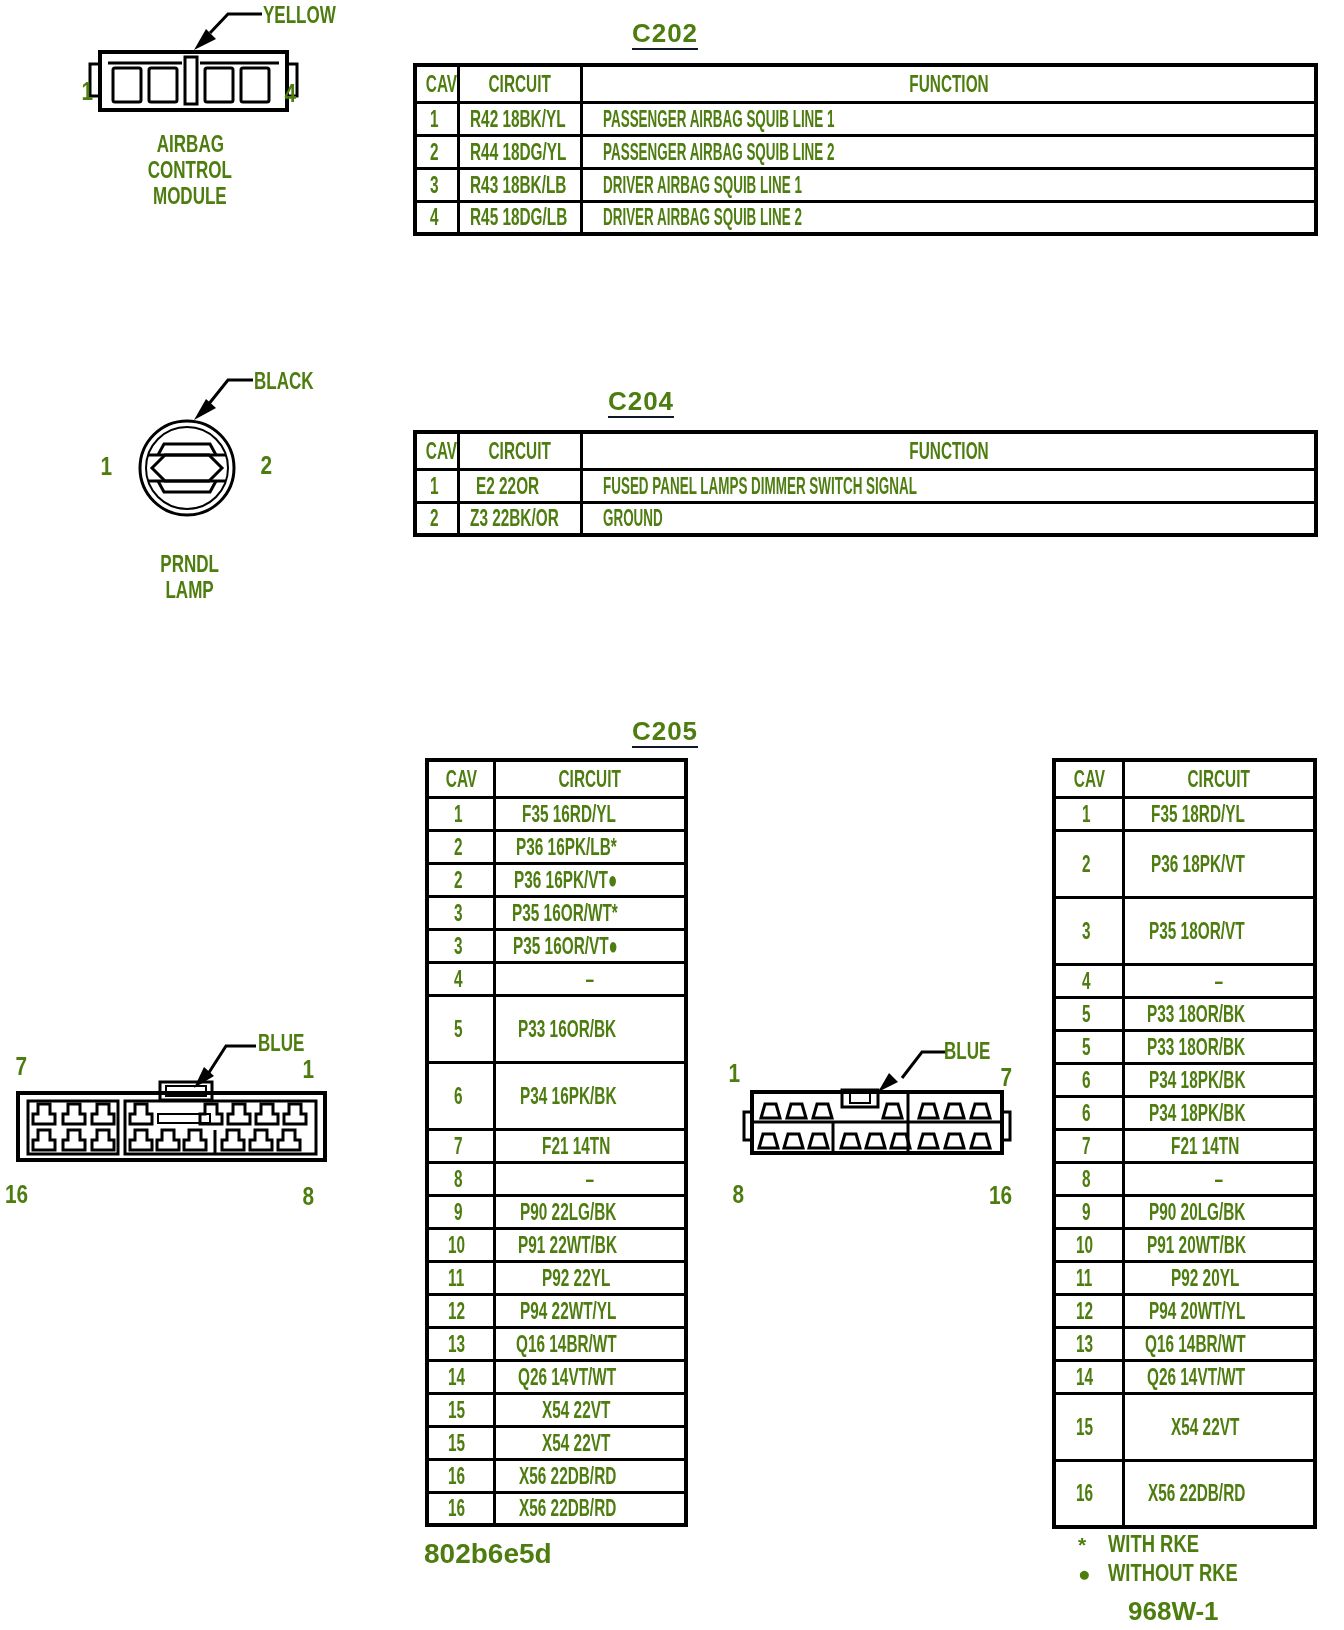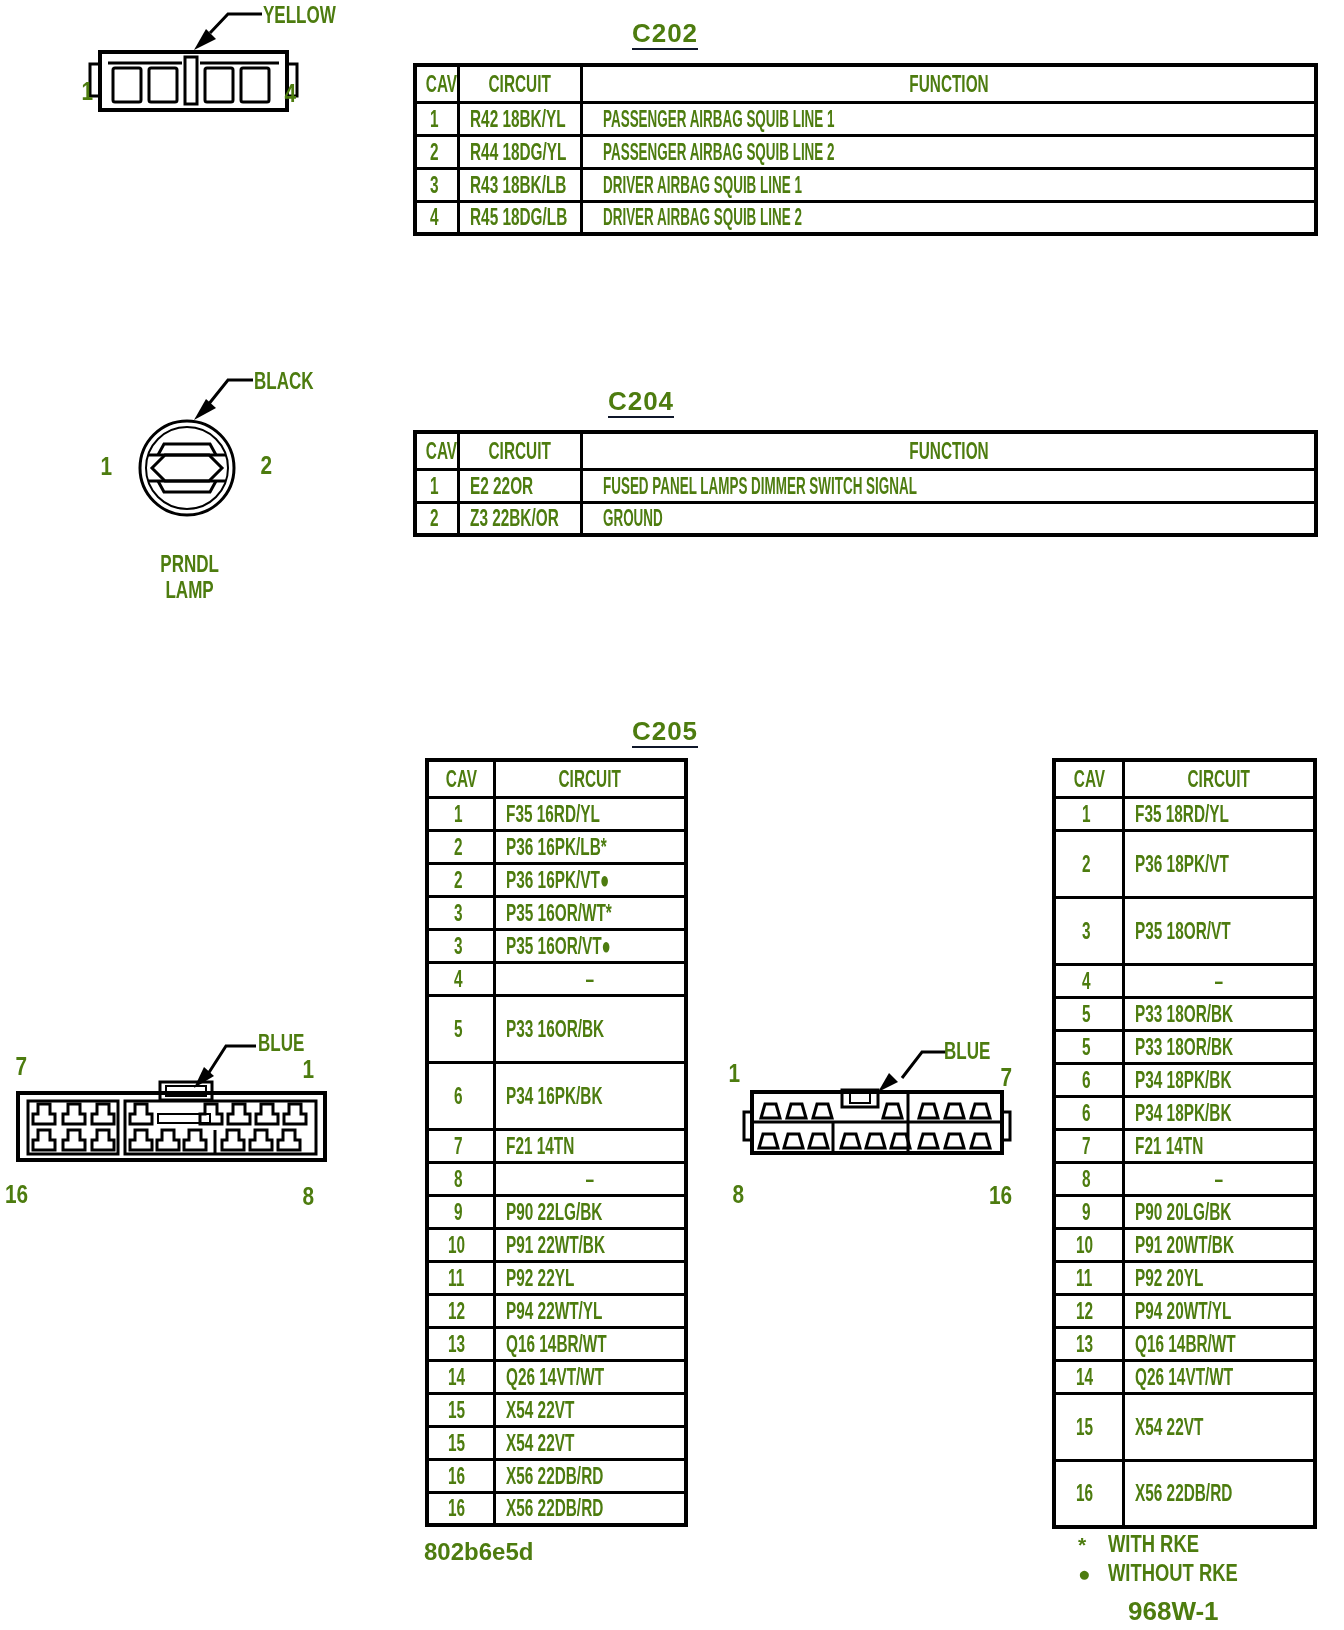--- a/index.html
+++ b/index.html
@@ -11,37 +11,37 @@
      transform:scaleX(.64);transform-origin:0 50%;white-space:nowrap;}
   .t.ctr{transform-origin:50% 50%;}
   .t.fn{transform:scaleX(.56);}
   .lbl{position:absolute;font-weight:bold;font-size:23px;line-height:1;
        transform:scaleX(.74);transform-origin:0 50%;white-space:nowrap;}
   .num{position:absolute;font-weight:bold;font-size:26px;line-height:1;
        transform:scaleX(.8);transform-origin:50% 50%;}
   .title{position:absolute;width:130px;text-align:center;}
   .title span{display:inline-block;font-weight:bold;font-size:26px;letter-spacing:1px;
        border-bottom:2px solid #0f172a;padding-bottom:2px;line-height:1;}
-  .code{position:absolute;font-weight:bold;font-size:24px;line-height:1;}
+  .code{position:absolute;font-weight:bold;font-size:28px;line-height:1;}
   .nameblock{position:absolute;width:150px;text-align:center;}
   .nameblock .line{display:block;height:26px;}
   .nameblock .line span{display:inline-block;font-weight:bold;font-size:23px;line-height:1;
        transform:scaleX(.74);transform-origin:50% 50%;white-space:nowrap;}
 
   
   table{position:absolute;border-collapse:collapse;table-layout:fixed;background:#fff;}
   table,th,td{border:3px solid #000;}
   table{border-width:4px;}
   th,td{padding:0;vertical-align:middle;}
   th{text-align:center;}
   thead tr{height:37px;}
   tbody tr{height:33px;}
   tbody tr.tall{height:67px;}
   td.cell-cav{text-align:center;}
-  td.cell-circuit{text-align:left;}
+  td.cell-circuit{text-align:center;}
   td.cell-circuit .t{margin-left:10px;}
   td.cell-dash{text-align:center;}
   td.cell-function{text-align:left;margin-top:44px;}
   td.cell-function .t{margin-left:20px;}
 
   .tbl-c202 th:nth-child(1),.tbl-c204 th:nth-child(1){width:40px;}
   .tbl-c202 th:nth-child(2),.tbl-c204 th:nth-child(2){width:120px;}
   .tbl-c202,.tbl-c204{width:905px;}
   .tbl-c205l th:nth-child(1){width:64px;}
   .tbl-c205l{width:263px;}
@@ -79,20 +79,25 @@
     <line class="st3" x1="140" y1="63" x2="219" y2="63"></line>
     <rect class="st3" x="125" y="57" width="12" height="47"></rect>
     <rect class="st3" x="53" y="68" width="28" height="34" rx="2"></rect>
     <rect class="st3" x="89" y="68" width="28" height="34" rx="2"></rect>
     <rect class="st3" x="145" y="68" width="28" height="34" rx="2"></rect>
     <rect class="st3" x="181" y="68" width="28" height="34" rx="2"></rect>
   </svg>
   <div class="lbl" style="left:263px;top:4px;">YELLOW</div>
   <div class="num" style="left:80px;top:78px;">1</div>
   <div class="num" style="left:283px;top:80px;">4</div>
+  <div class="nameblock" style="left:115px;top:133px;">
+    <span class="line"><span>AIRBAG</span></span>
+    <span class="line"><span>CONTROL</span></span>
+    <span class="line"><span>MODULE</span></span>
+  </div>
 
   <div class="title" style="left:600px;top:20px;">
     <span>C202</span>
   </div>
   <table class="tbl-c202" style="left:413px;top:63px;">
       <thead>
         <tr>
           <th><span class="t ctr">CAV</span></th>
           <th><span class="t ctr">CIRCUIT</span></th>
           <th><span class="t ctr">FUNCTION</span></th>

